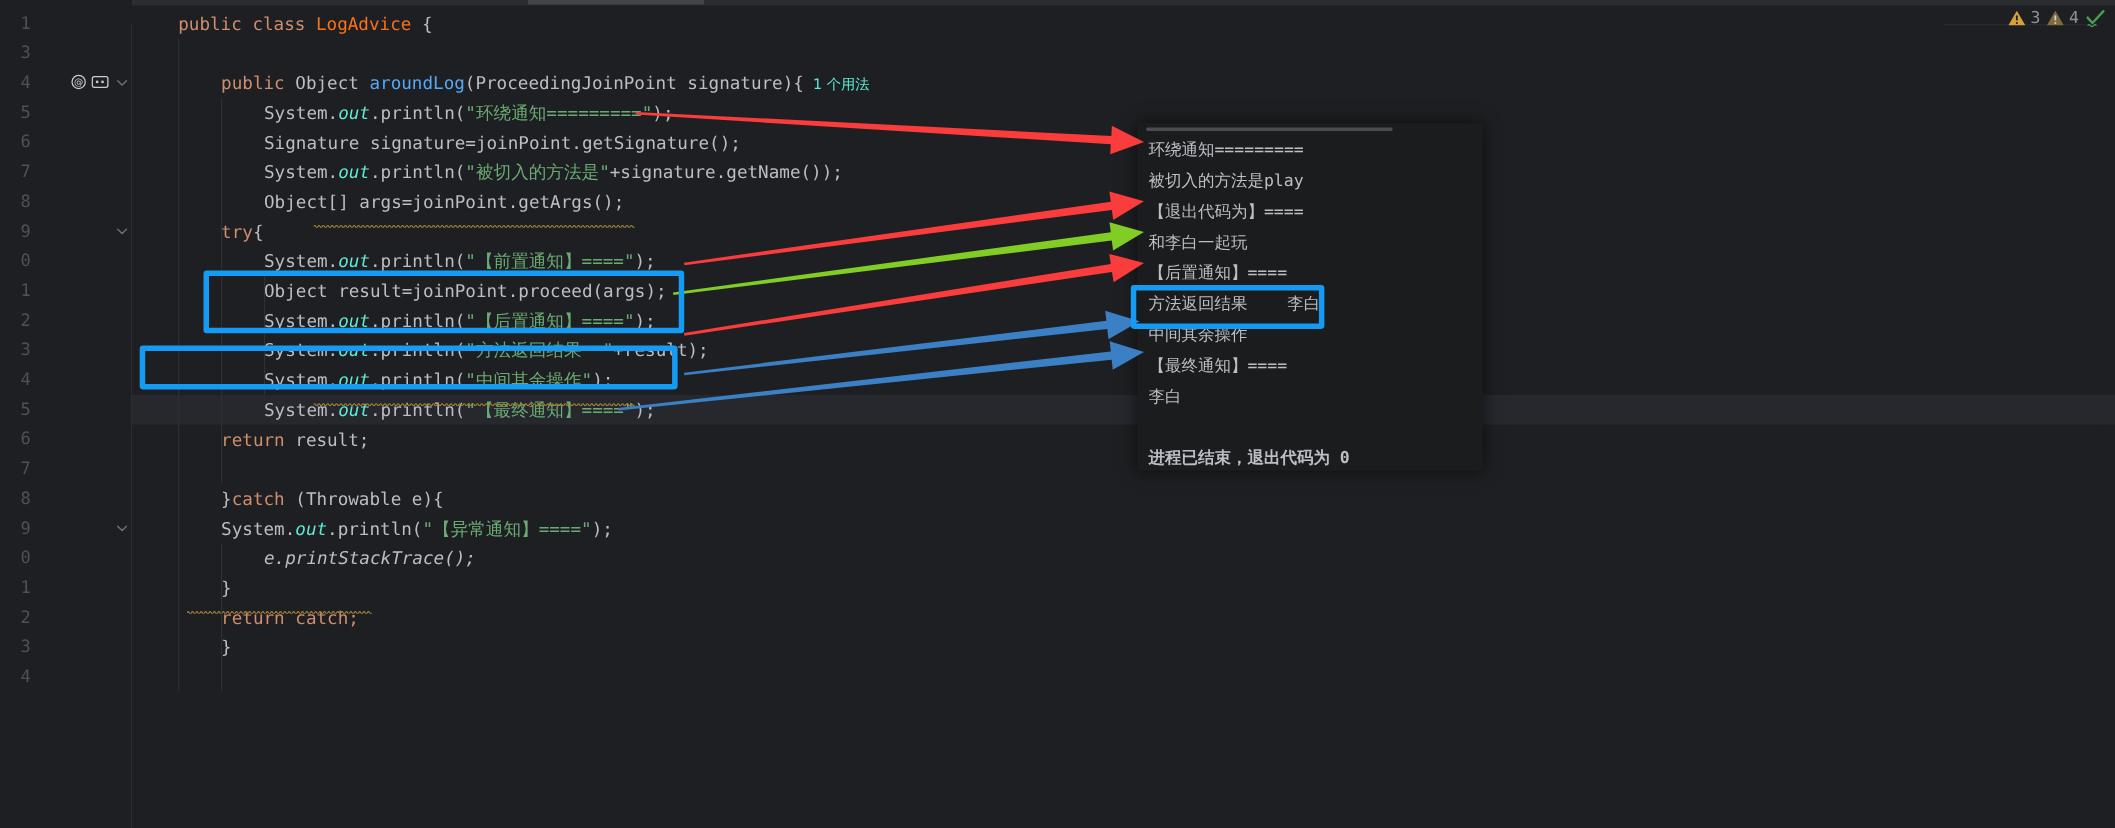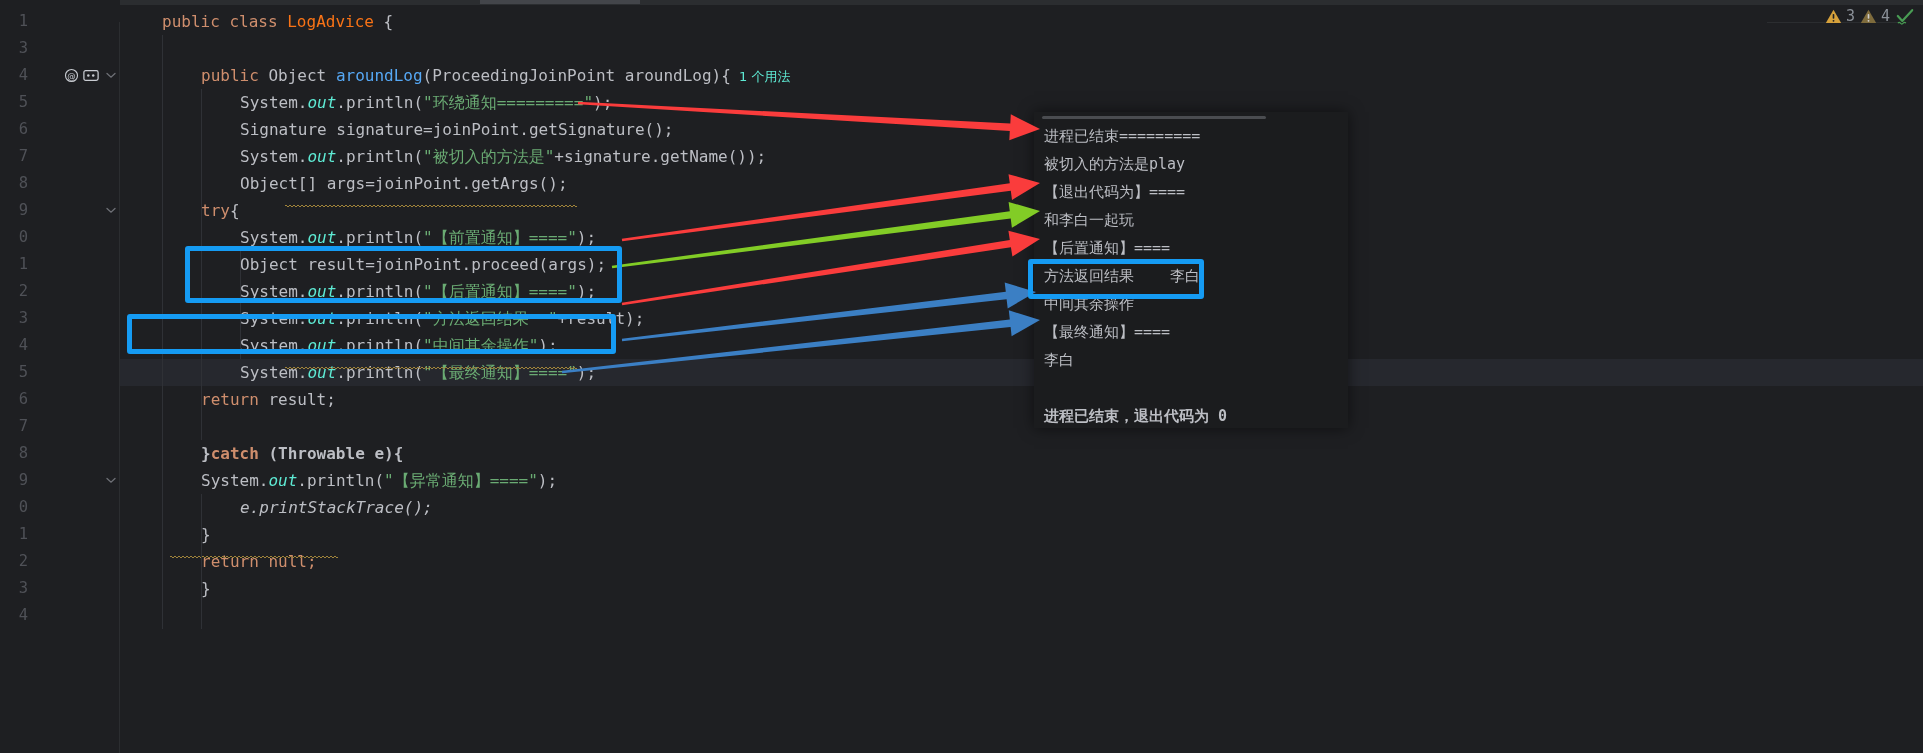--- a/index.html
+++ b/index.html
@@ -136,60 +136,60 @@
           <path d="M1 1.5 L5 5.2 L9 1.5" stroke="#6E7076" stroke-width="1.3" fill="none" stroke-linecap="round"></path>
         </svg></div>
       <div class="fold" style="top: 467px;"><svg width="10" height="7" viewBox="0 0 10 7">
           <path d="M1 1.5 L5 5.2 L9 1.5" stroke="#6E7076" stroke-width="1.3" fill="none" stroke-linecap="round"></path>
         </svg></div>
     </div>
 
   <div id="code">
       <div class="cline" style="top: 8px; left: 42px;"><span class="kw">public </span><span class="kw">class </span><span class="type">LogAdvice</span><span class="pln"> {</span></div>
       <div class="cline" style="top: 35px; left: 42px;"></div>
-      <div class="cline" style="top: 62px; left: 81px;"><span class="kw">public </span><span class="pln">Object </span><span class="mth">aroundLog</span><span class="pln">(ProceedingJoinPoint aroundLog){</span><span class="hint">  1 个用法</span></div>
+      <div class="cline" style="top: 62px; left: 81px;"><span class="kw">public </span><span class="pln">Object </span><span class="mth">aroundLog</span><span class="pln">(ProceedingJoinPoint signature){</span><span class="hint">  1 个用法</span></div>
       <div class="cline" style="top: 89px; left: 120px;"><span class="pln">System.</span><span class="fld">out</span><span class="pln">.println(</span><span class="str">"环绕通知========="</span><span class="pln">);</span></div>
       <div class="cline" style="top: 116px; left: 120px;"><span class="pln">Signature signature=joinPoint.getSignature();</span></div>
       <div class="cline" style="top: 143px; left: 120px;"><span class="pln">System.</span><span class="fld">out</span><span class="pln">.println(</span><span class="str">"被切入的方法是"</span><span class="pln">+signature.getName());</span></div>
       <div class="cline" style="top: 170px; left: 120px;"><span class="pln">Object[] args=joinPoint.getArgs();</span></div>
       <div class="cline" style="top: 197px; left: 81px;"><span class="kw">try</span><span class="pln">{</span></div>
       <div class="cline" style="top: 224px; left: 120px;"><span class="pln">System.</span><span class="fld">out</span><span class="pln">.println(</span><span class="str">"【前置通知】===="</span><span class="pln">);</span></div>
       <div class="cline" style="top: 251px; left: 120px;"><span class="pln">Object result=joinPoint.proceed(args);</span></div>
       <div class="cline" style="top: 278px; left: 120px;"><span class="pln">System.</span><span class="fld">out</span><span class="pln">.println(</span><span class="str">"【后置通知】===="</span><span class="pln">);</span></div>
       <div class="cline" style="top: 305px; left: 120px;"><span class="pln">System.</span><span class="fld">out</span><span class="pln">.println(</span><span class="str">"方法返回结果  "</span><span class="pln">+result);</span></div>
       <div class="cline" style="top: 332px; left: 120px;"><span class="pln">System.</span><span class="fld">out</span><span class="pln">.println(</span><span class="str">"中间其余操作"</span><span class="pln">);</span></div>
       <div class="cline" style="top: 359px; left: 120px;"><span class="pln">System.</span><span class="fld">out</span><span class="pln">.println(</span><span class="str">"【最终通知】===="</span><span class="pln">);</span></div>
       <div class="cline" style="top: 386px; left: 81px;"><span class="kw">return </span><span class="pln">result;</span></div>
       <div class="cline" style="top: 413px; left: 42px;"></div>
-      <div class="cline" style="top: 440px; left: 81px; font-weight: bold;"><span class="pln">}</span><span class="kw">catch </span><span class="pln">(Throwable e){</span></div>
+      <div class="cline" style="top: 440px; left: 81px;"><span class="pln">}</span><span class="kw">catch </span><span class="pln">(Throwable e){</span></div>
       <div class="cline" style="top: 467px; left: 81px;"><span class="pln">System.</span><span class="fld">out</span><span class="pln">.println(</span><span class="str">"【异常通知】===="</span><span class="pln">);</span></div>
       <div class="cline" style="top: 494px; left: 120px; font-style: italic;"><span class="pln">e.printStackTrace();</span></div>
       <div class="cline" style="top: 521px; left: 81px;"><span class="pln">}</span></div>
-      <div class="cline" style="top: 548px; left: 81px;"><span class="kw">return </span><span class="kw">null;</span></div>
+      <div class="cline" style="top: 548px; left: 81px;"><span class="kw">return </span><span class="kw">catch;</span></div>
       <div class="cline" style="top: 575px; left: 81px;"><span class="pln">}</span></div>
       <div class="cline" style="top: 602px; left: 42px;"></div>
       <div style="position: absolute; height: 3px; left: 165px; top: 192px; width: 292px;"><svg width="292" height="3" preserveAspectRatio="none" viewBox="0 0 292 3">
           <path d="M0 2 q1 -2 2 0 q1 2 2 0 q1 -2 2 0 q1 2 2 0 q1 -2 2 0 q1 2 2 0 q1 -2 2 0 q1 2 2 0 q1 -2 2 0 q1 2 2 0 q1 -2 2 0 q1 2 2 0 q1 -2 2 0 q1 2 2 0 q1 -2 2 0 q1 2 2 0 q1 -2 2 0 q1 2 2 0 q1 -2 2 0 q1 2 2 0 q1 -2 2 0 q1 2 2 0 q1 -2 2 0 q1 2 2 0 q1 -2 2 0 q1 2 2 0 q1 -2 2 0 q1 2 2 0 q1 -2 2 0 q1 2 2 0 q1 -2 2 0 q1 2 2 0 q1 -2 2 0 q1 2 2 0 q1 -2 2 0 q1 2 2 0 q1 -2 2 0 q1 2 2 0 q1 -2 2 0 q1 2 2 0 q1 -2 2 0 q1 2 2 0 q1 -2 2 0 q1 2 2 0 q1 -2 2 0 q1 2 2 0 q1 -2 2 0 q1 2 2 0 q1 -2 2 0 q1 2 2 0 q1 -2 2 0 q1 2 2 0 q1 -2 2 0 q1 2 2 0 q1 -2 2 0 q1 2 2 0 q1 -2 2 0 q1 2 2 0 q1 -2 2 0 q1 2 2 0 q1 -2 2 0 q1 2 2 0 q1 -2 2 0 q1 2 2 0 q1 -2 2 0 q1 2 2 0 q1 -2 2 0 q1 2 2 0 q1 -2 2 0 q1 2 2 0 q1 -2 2 0 q1 2 2 0 q1 -2 2 0 q1 2 2 0 q1 -2 2 0 q1 2 2 0 q1 -2 2 0 q1 2 2 0 q1 -2 2 0 q1 2 2 0 q1 -2 2 0 q1 2 2 0 q1 -2 2 0 q1 2 2 0 q1 -2 2 0 q1 2 2 0 q1 -2 2 0 q1 2 2 0 q1 -2 2 0 q1 2 2 0 q1 -2 2 0 q1 2 2 0 q1 -2 2 0 q1 2 2 0 q1 -2 2 0 q1 2 2 0 q1 -2 2 0 q1 2 2 0 q1 -2 2 0 q1 2 2 0 q1 -2 2 0 q1 2 2 0 q1 -2 2 0 q1 2 2 0 q1 -2 2 0 q1 2 2 0 q1 -2 2 0 q1 2 2 0 q1 -2 2 0 q1 2 2 0 q1 -2 2 0 q1 2 2 0 q1 -2 2 0 q1 2 2 0 q1 -2 2 0 q1 2 2 0 q1 -2 2 0 q1 2 2 0 q1 -2 2 0 q1 2 2 0 q1 -2 2 0 q1 2 2 0 q1 -2 2 0 q1 2 2 0 q1 -2 2 0 q1 2 2 0 q1 -2 2 0 q1 2 2 0 q1 -2 2 0 q1 2 2 0 q1 -2 2 0 q1 2 2 0 q1 -2 2 0 q1 2 2 0 q1 -2 2 0 q1 2 2 0 q1 -2 2 0 q1 2 2 0 q1 -2 2 0 q1 2 2 0 q1 -2 2 0 q1 2 2 0 q1 -2 2 0 q1 2 2 0 q1 -2 2 0 q1 2 2 0" stroke="#A1843A" stroke-width="1" fill="none"></path>
         </svg></div>
       <div style="position: absolute; height: 3px; left: 165px; top: 354px; width: 292px;"><svg width="292" height="3" preserveAspectRatio="none" viewBox="0 0 292 3">
           <path d="M0 2 q1 -2 2 0 q1 2 2 0 q1 -2 2 0 q1 2 2 0 q1 -2 2 0 q1 2 2 0 q1 -2 2 0 q1 2 2 0 q1 -2 2 0 q1 2 2 0 q1 -2 2 0 q1 2 2 0 q1 -2 2 0 q1 2 2 0 q1 -2 2 0 q1 2 2 0 q1 -2 2 0 q1 2 2 0 q1 -2 2 0 q1 2 2 0 q1 -2 2 0 q1 2 2 0 q1 -2 2 0 q1 2 2 0 q1 -2 2 0 q1 2 2 0 q1 -2 2 0 q1 2 2 0 q1 -2 2 0 q1 2 2 0 q1 -2 2 0 q1 2 2 0 q1 -2 2 0 q1 2 2 0 q1 -2 2 0 q1 2 2 0 q1 -2 2 0 q1 2 2 0 q1 -2 2 0 q1 2 2 0 q1 -2 2 0 q1 2 2 0 q1 -2 2 0 q1 2 2 0 q1 -2 2 0 q1 2 2 0 q1 -2 2 0 q1 2 2 0 q1 -2 2 0 q1 2 2 0 q1 -2 2 0 q1 2 2 0 q1 -2 2 0 q1 2 2 0 q1 -2 2 0 q1 2 2 0 q1 -2 2 0 q1 2 2 0 q1 -2 2 0 q1 2 2 0 q1 -2 2 0 q1 2 2 0 q1 -2 2 0 q1 2 2 0 q1 -2 2 0 q1 2 2 0 q1 -2 2 0 q1 2 2 0 q1 -2 2 0 q1 2 2 0 q1 -2 2 0 q1 2 2 0 q1 -2 2 0 q1 2 2 0 q1 -2 2 0 q1 2 2 0 q1 -2 2 0 q1 2 2 0 q1 -2 2 0 q1 2 2 0 q1 -2 2 0 q1 2 2 0 q1 -2 2 0 q1 2 2 0 q1 -2 2 0 q1 2 2 0 q1 -2 2 0 q1 2 2 0 q1 -2 2 0 q1 2 2 0 q1 -2 2 0 q1 2 2 0 q1 -2 2 0 q1 2 2 0 q1 -2 2 0 q1 2 2 0 q1 -2 2 0 q1 2 2 0 q1 -2 2 0 q1 2 2 0 q1 -2 2 0 q1 2 2 0 q1 -2 2 0 q1 2 2 0 q1 -2 2 0 q1 2 2 0 q1 -2 2 0 q1 2 2 0 q1 -2 2 0 q1 2 2 0 q1 -2 2 0 q1 2 2 0 q1 -2 2 0 q1 2 2 0 q1 -2 2 0 q1 2 2 0 q1 -2 2 0 q1 2 2 0 q1 -2 2 0 q1 2 2 0 q1 -2 2 0 q1 2 2 0 q1 -2 2 0 q1 2 2 0 q1 -2 2 0 q1 2 2 0 q1 -2 2 0 q1 2 2 0 q1 -2 2 0 q1 2 2 0 q1 -2 2 0 q1 2 2 0 q1 -2 2 0 q1 2 2 0 q1 -2 2 0 q1 2 2 0 q1 -2 2 0 q1 2 2 0 q1 -2 2 0 q1 2 2 0 q1 -2 2 0 q1 2 2 0 q1 -2 2 0 q1 2 2 0 q1 -2 2 0 q1 2 2 0" stroke="#A1843A" stroke-width="1" fill="none"></path>
         </svg></div>
       <div style="position: absolute; height: 3px; left: 50px; top: 543px; width: 168px;"><svg width="168" height="3" preserveAspectRatio="none" viewBox="0 0 168 3">
           <path d="M0 2 q1 -2 2 0 q1 2 2 0 q1 -2 2 0 q1 2 2 0 q1 -2 2 0 q1 2 2 0 q1 -2 2 0 q1 2 2 0 q1 -2 2 0 q1 2 2 0 q1 -2 2 0 q1 2 2 0 q1 -2 2 0 q1 2 2 0 q1 -2 2 0 q1 2 2 0 q1 -2 2 0 q1 2 2 0 q1 -2 2 0 q1 2 2 0 q1 -2 2 0 q1 2 2 0 q1 -2 2 0 q1 2 2 0 q1 -2 2 0 q1 2 2 0 q1 -2 2 0 q1 2 2 0 q1 -2 2 0 q1 2 2 0 q1 -2 2 0 q1 2 2 0 q1 -2 2 0 q1 2 2 0 q1 -2 2 0 q1 2 2 0 q1 -2 2 0 q1 2 2 0 q1 -2 2 0 q1 2 2 0 q1 -2 2 0 q1 2 2 0 q1 -2 2 0 q1 2 2 0 q1 -2 2 0 q1 2 2 0 q1 -2 2 0 q1 2 2 0 q1 -2 2 0 q1 2 2 0 q1 -2 2 0 q1 2 2 0 q1 -2 2 0 q1 2 2 0 q1 -2 2 0 q1 2 2 0 q1 -2 2 0 q1 2 2 0 q1 -2 2 0 q1 2 2 0 q1 -2 2 0 q1 2 2 0 q1 -2 2 0 q1 2 2 0 q1 -2 2 0 q1 2 2 0 q1 -2 2 0 q1 2 2 0 q1 -2 2 0 q1 2 2 0 q1 -2 2 0 q1 2 2 0 q1 -2 2 0 q1 2 2 0 q1 -2 2 0 q1 2 2 0 q1 -2 2 0 q1 2 2 0 q1 -2 2 0 q1 2 2 0 q1 -2 2 0 q1 2 2 0 q1 -2 2 0 q1 2 2 0" stroke="#A1843A" stroke-width="1" fill="none"></path>
         </svg></div>
       <div class="iguide" style="left: 42px; top: 35px; height: 594px;"></div>
       <div class="iguide" style="left: 81px; top: 89px; height: 351px;"></div>
       <div class="iguide" style="left: 120px; top: 251px; height: 108px;"></div>
       <div class="iguide" style="left: 81px; top: 494px; height: 135px;"></div>
     </div>
 
   <div id="console">
     <div id="console-scroll-track"></div>
     <div id="console-scroll-thumb"></div>
-  <div class="oline" style="top: 10px;">进程已结束=========</div>
+  <div class="oline" style="top: 10px;">环绕通知=========</div>
       <div class="oline" style="top: 38px;">被切入的方法是play</div>
       <div class="oline" style="top: 66px;">【退出代码为】====</div>
       <div class="oline" style="top: 94px;">和李白一起玩</div>
       <div class="oline" style="top: 122px;">【后置通知】====</div>
       <div class="oline" style="top: 150px;">方法返回结果    李白</div>
       <div class="oline" style="top: 178px;">中间其余操作</div>
       <div class="oline" style="top: 206px;">【最终通知】====</div>
       <div class="oline" style="top: 234px;">李白</div>
       <div class="oline" style="top: 262px;"></div>
       <div class="oline" style="top: 290px; font-weight: bold;">进程已结束，退出代码为 0</div>

